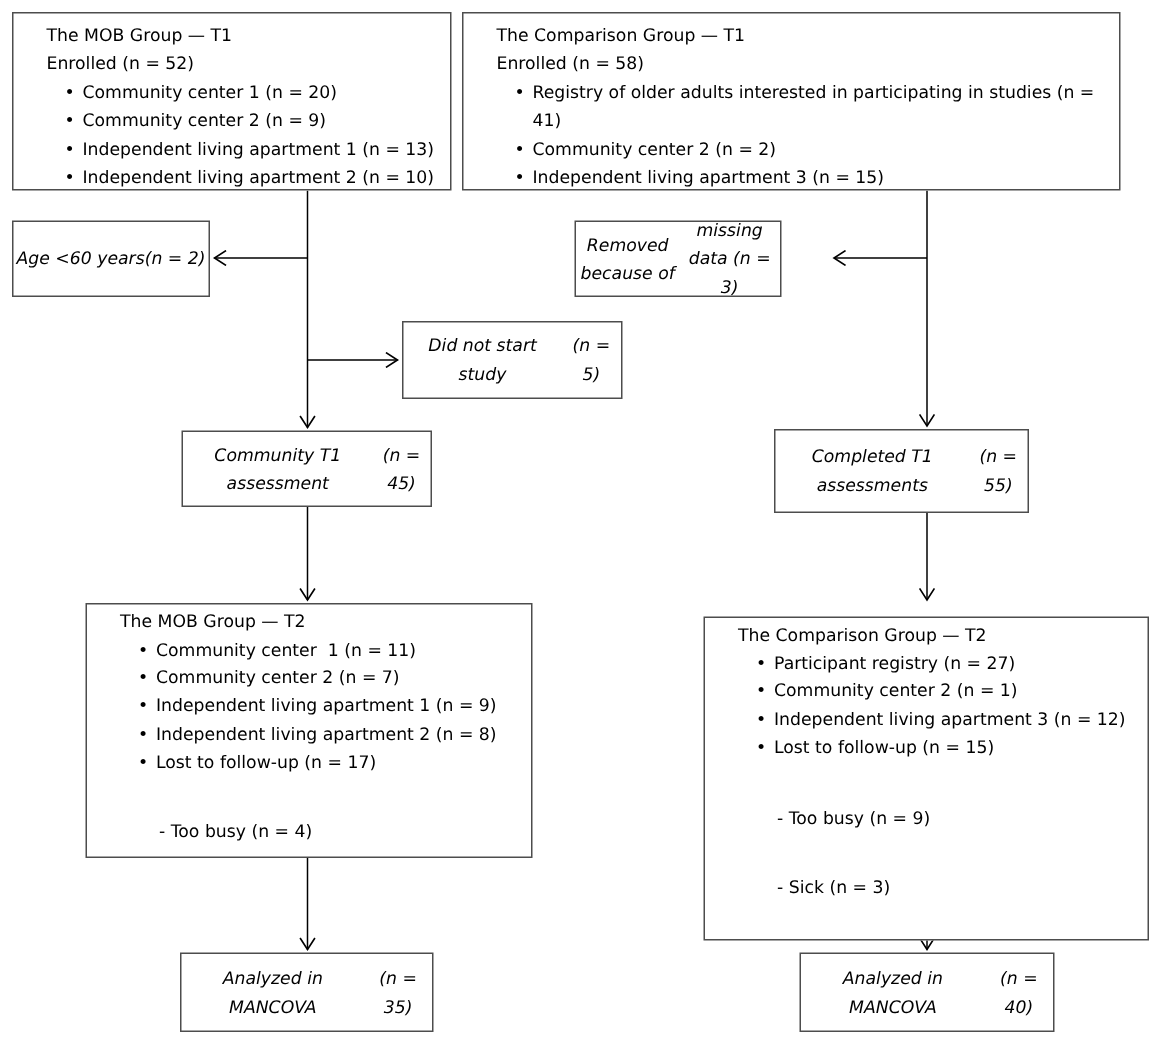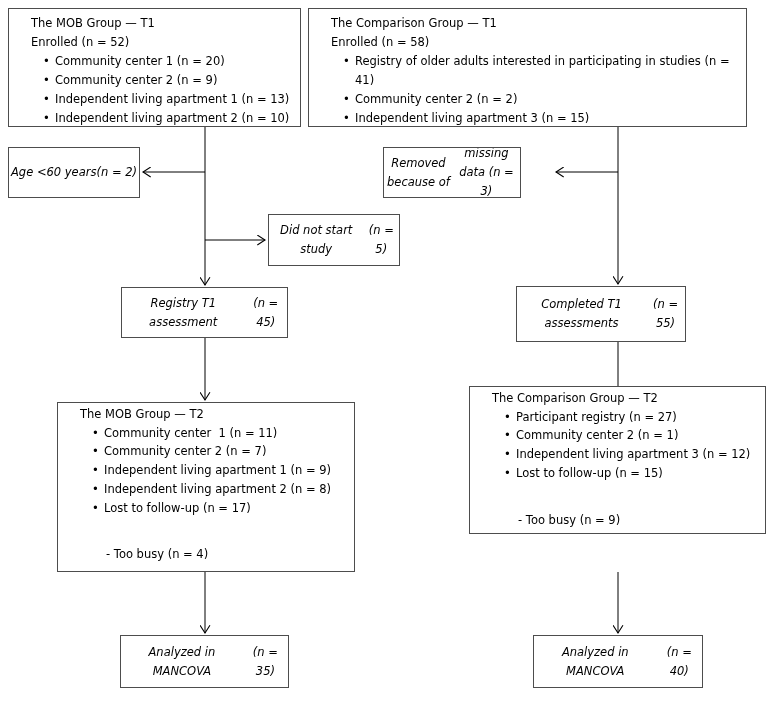--- a/index.html
+++ b/index.html
@@ -89,27 +89,27 @@
   <div class="box center-box" style="left:8px;top:147px;width:132px;height:51px;">
     <div>Age &lt;60 years</div>
     <div>(n = 2)</div>
   </div>
 
   <div class="box center-box" style="left:383px;top:147px;width:138px;height:51px;">
     <div>Removed because of</div>
     <div>missing data (n = 3)</div>
   </div>
 
-  <div class="box center-box" style="left:268px;top:214px;width:132px;height:52px;">
+  <div class="box center-box" style="left:268px;top:214px;width:147px;height:52px;">
     <div>Did not start study</div>
     <div>(n = 5)</div>
   </div>
 
   <div class="box center-box" style="left:121px;top:287px;width:167px;height:51px;">
-    <div>Registry T1 assessment</div>
+    <div>Community T1 assessment</div>
     <div>(n = 45)</div>
   </div>
 
   <div class="box center-box" style="left:516px;top:286px;width:170px;height:56px;">
     <div>Completed T1 assessments</div>
     <div>(n = 55)</div>
   </div>
 
   <div class="box list-box tall" style="left:57px;top:402px;width:298px;height:170px;">
     <div>The MOB Group — T2</div>
@@ -130,21 +130,21 @@
       <span class="btxt">Independent living apartment 2 (n = 8)</span>
     </div>
     <div class="bullet">
       <span class="marker">•</span>
       <span class="btxt">Lost to follow-up (n = 17)</span>
     </div>
     <div class="sub">- Too busy (n = 4)</div>
     <div class="sub">- Sick (n = 1)</div>
   </div>
 
-  <div class="box list-box tall" style="left:469px;top:386px;width:297px;height:148px;">
+  <div class="box list-box tall" style="left:469px;top:411px;width:297px;height:216px;">
     <div>The Comparison Group — T2</div>
     <div class="bullet">
       <span class="marker">•</span>
       <span class="btxt">Participant registry (n = 27)</span>
     </div>
     <div class="bullet">
       <span class="marker">•</span>
       <span class="btxt">Community center 2 (n = 1)</span>
     </div>
     <div class="bullet">

